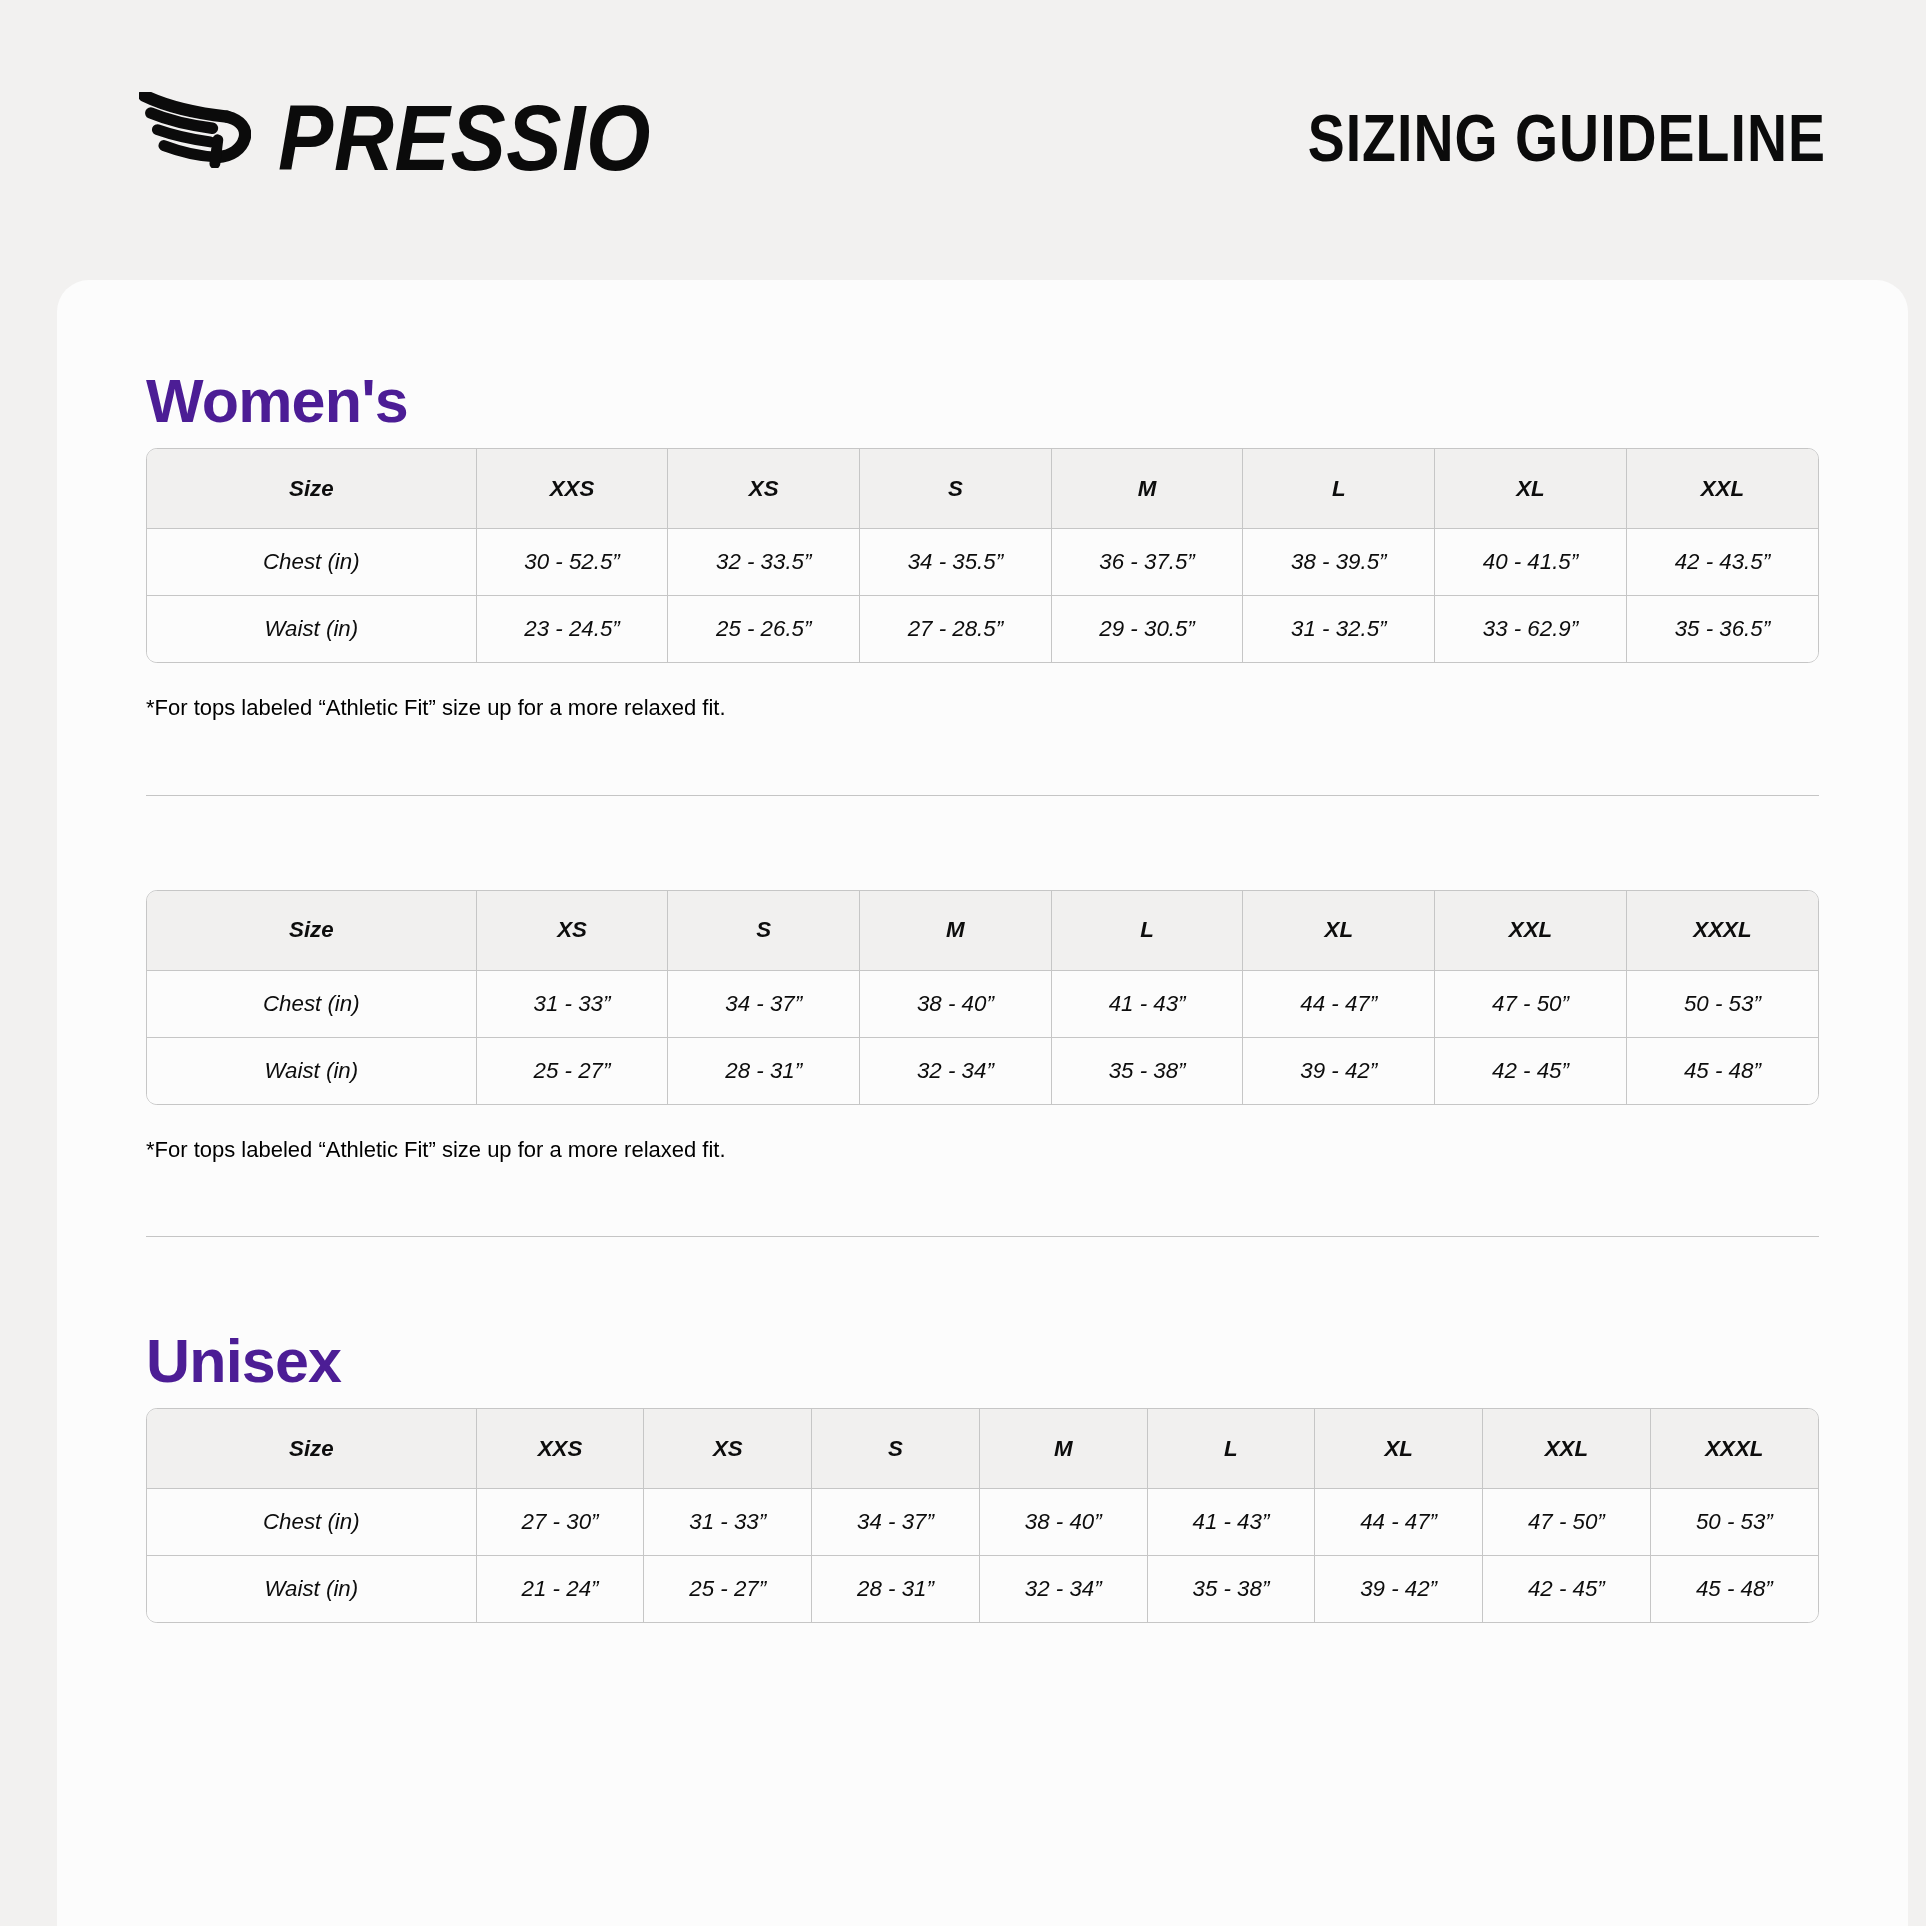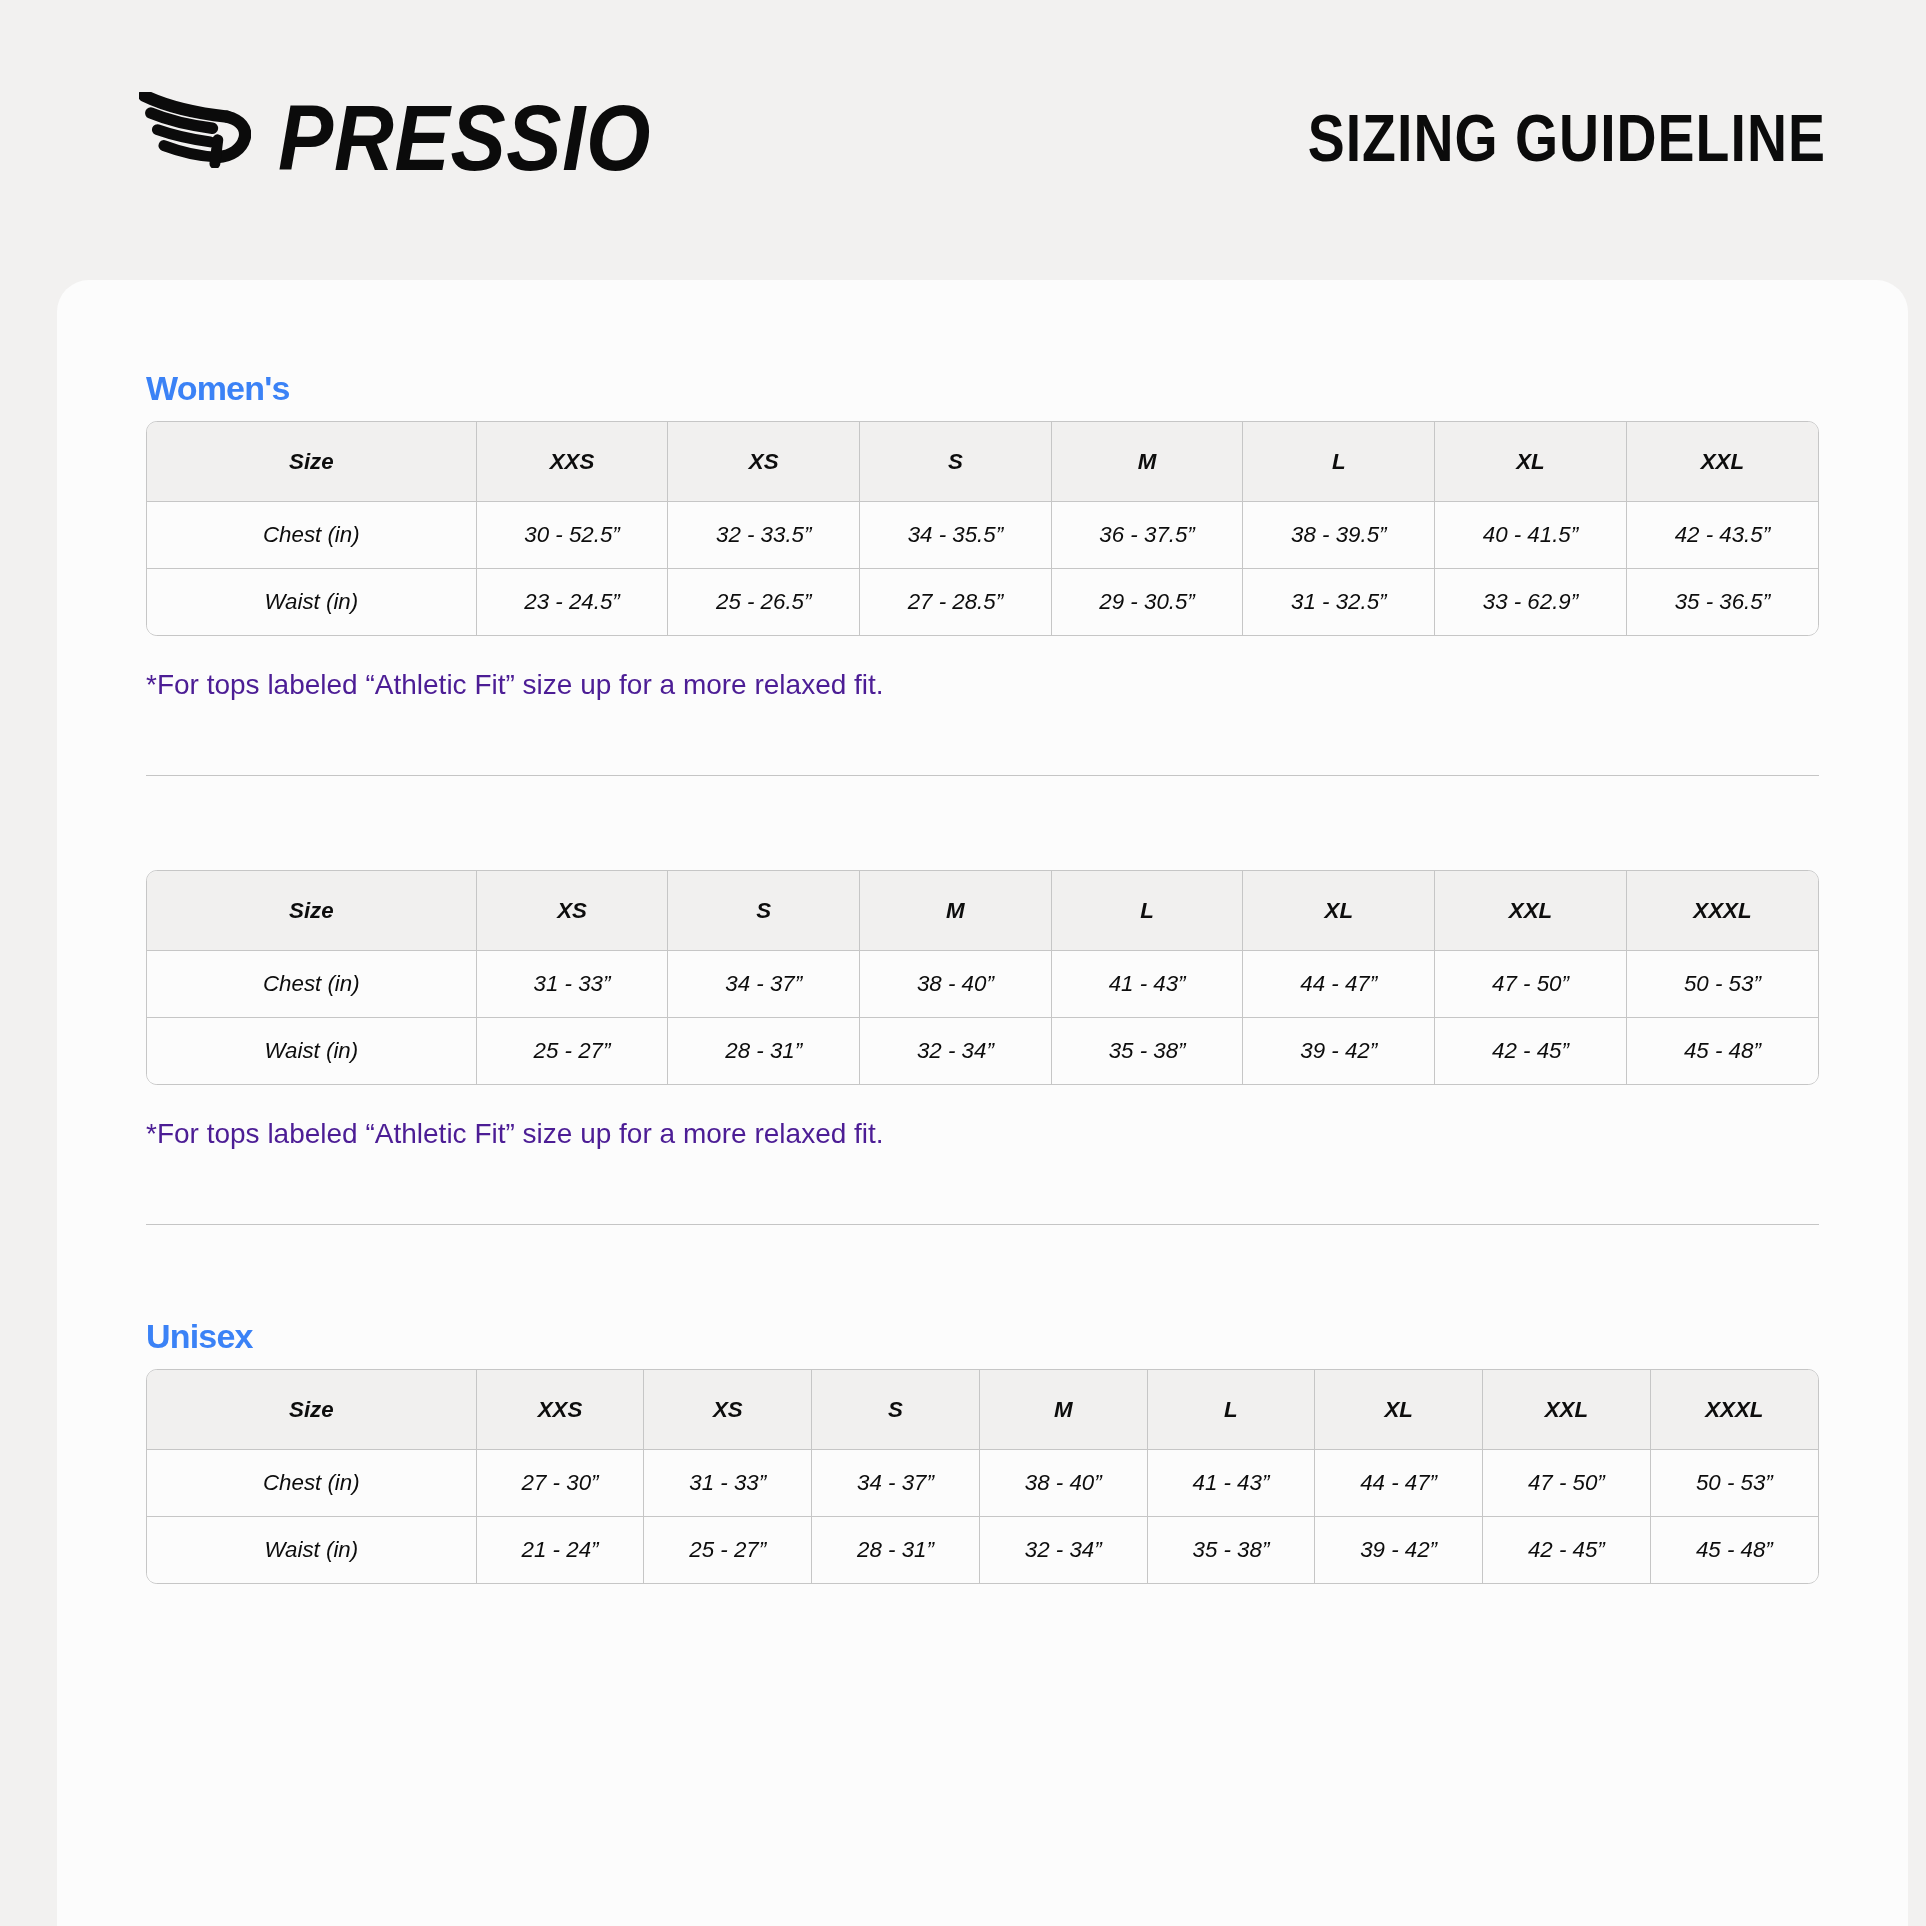--- a/index.html
+++ b/index.html
@@ -31,42 +31,42 @@
   }
   
   .card{
     position:relative;box-sizing:border-box;
     width:1851px;height:2196px;
     margin:96px auto 0 auto;
     background:#fcfcfc;border-radius:32px;
     padding:91px 89px 0 89px;
   }
   .sec-h{
-    font-size:34px;font-weight:bold;line-height:1;
-    letter-spacing:-0.8px;margin:0;color:#3b82f6;
+    font-size:61px;font-weight:bold;line-height:1;
+    letter-spacing:-0.8px;margin:0;color:#4c1d95;
   }
   .tbl{
     margin-top:16px;
     border:1.2px solid #c6c6c6;border-radius:10.8px;
     overflow:hidden;background:#fcfcfc;font-style:italic;
   }
   table{width:100%;border-collapse:collapse;table-layout:fixed;}
   col.c-label{width:19.7%;}
   th,td{
     border:1.2px solid #c6c6c6;text-align:center;vertical-align:middle;
     font-size:22.3px;color:#0d0d0d;letter-spacing:0;
   }
   th{background:#f1f0ef;font-weight:bold;height:77px;}
   td{height:64px;background:#fcfcfc;font-weight:normal;}
   th:first-child,td:first-child{border-left:none;}
   th:last-child,td:last-child{border-right:none;}
   thead th{border-top:none;}
   tbody tr:last-child td{border-bottom:none;}
   .footnote{
-    margin:31px 0 0 0;font-size:28px;line-height:1.25;color:#4c1d95;
+    margin:31px 0 0 0;font-size:22px;line-height:1.25;color:#000000;
   }
   hr.divider{
     border:none;border-top:1.5px solid #c5c5c5;
     margin:73px 0 94px 0;
   }
 </style>
 </head>
 <body>
 
 <header class="page-header">

